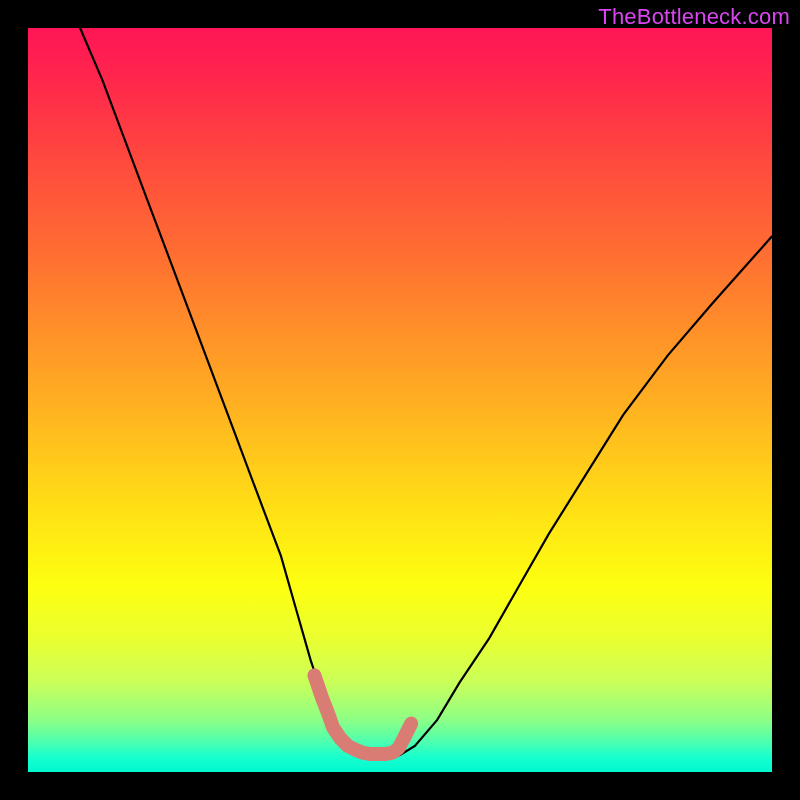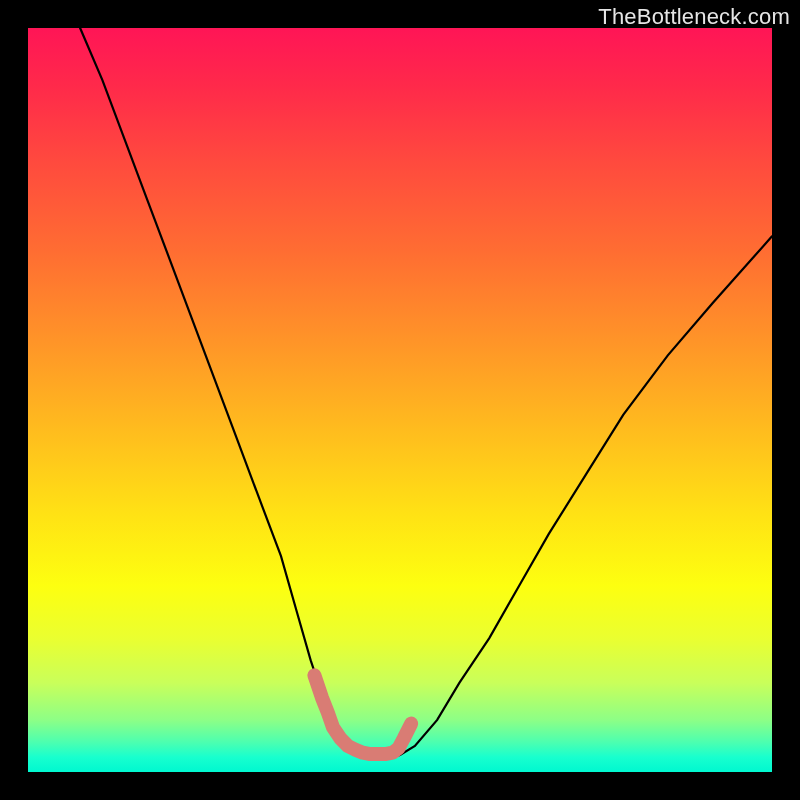--- a/index.html
+++ b/index.html
@@ -39,21 +39,21 @@
       #8dff86 93%,
       #4cffb0 96%,
       #18ffce 98%,
       #00f8d0 100%
     );
   }
   .watermark {
     position: absolute;
     top: 4px;
     right: 10px;
-    color: #e5e5e5;
+    color: #d946ef;
     font-size: 22px;
     font-weight: 500;
     letter-spacing: 0.2px;
     user-select: none;
   }
   svg.curve {
     position: absolute;
     left: 0;
     top: 0;
     width: 744px;

